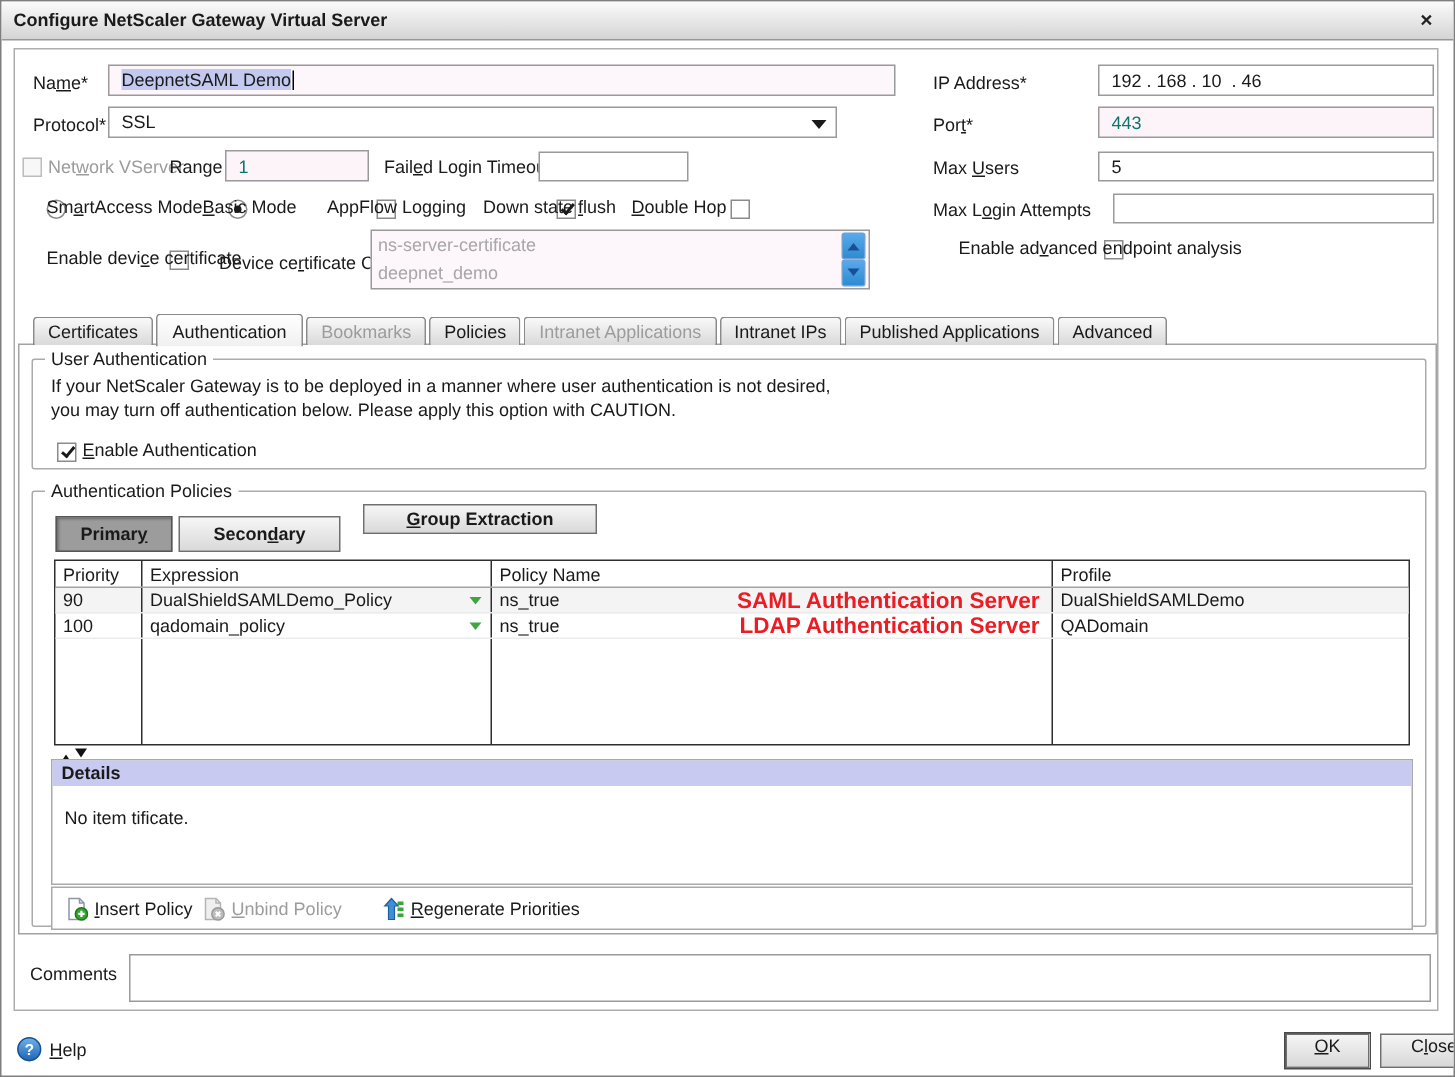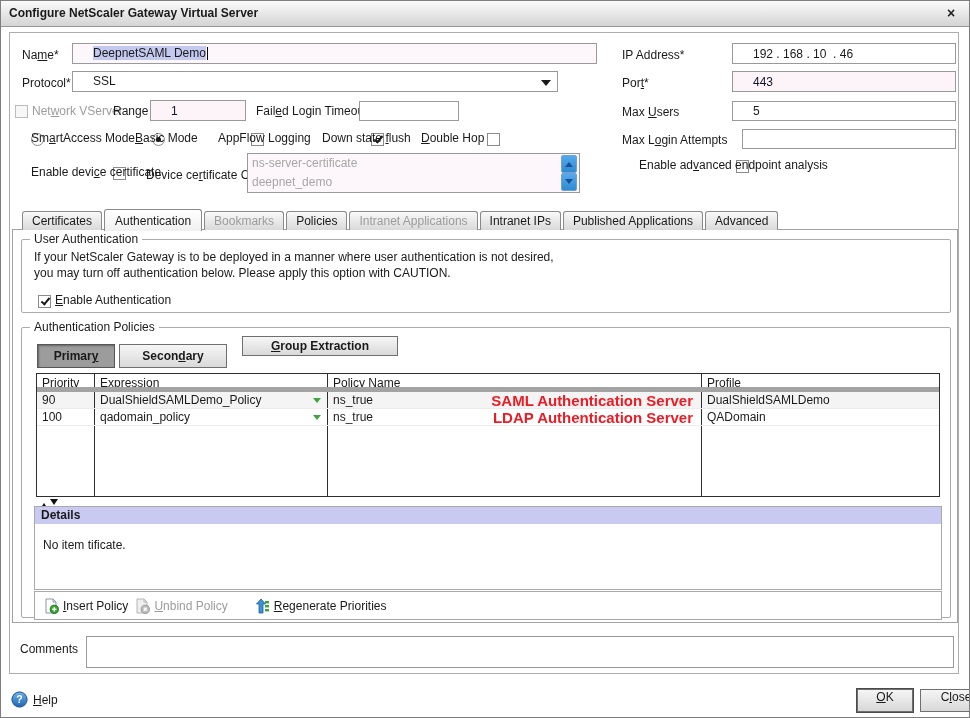--- a/index.html
+++ b/index.html
@@ -16,23 +16,23 @@
             border-bottom:1px solid #979797;}
   .titlebar .title{position:absolute;left:8px;top:0;line-height:25px;font-weight:bold;}
   .titlebar .close{position:absolute;right:8px;top:2px;width:20px;height:20px;
                    text-align:center;line-height:20px;font-weight:bold;font-size:14px;
                    color:#222;cursor:default;}
   
   .frame{position:absolute;left:8px;top:31px;width:950px;height:642px;
          border:1px solid #adadad;background:#fff;}
   
   .field{border:1px solid #9a9a9a;background:#fff;font-family:"Liberation Sans",sans-serif;
-         font-size:12px;padding:2px 20px;color:#1a1a1a;}
+         font-size:12px;padding:2px 8px;color:#1a1a1a;}
   .field.pinkish{background:#fdf6fb;}
-  .field.disabled{background:var(--disabled_field_pink);color:#0f172a;}
+  .field.disabled{background:var(--disabled_field_pink);color:#0f766e;}
   .sel{background:var(--selection_highlight);}
   .caret{display:inline-block;width:1px;height:13px;background:#000;
          vertical-align:middle;margin-left:1px;}
   .combo-arrow{position:absolute;right:6px;top:8px;width:0;height:0;
                border:5px solid transparent;border-top:6px solid #1a1a1a;}
   
   .cb{display:inline-block;width:13px;height:13px;border:1px solid #8b8b8b;
       background:#fff;position:relative;vertical-align:middle;}
   .cb.checked::after{content:"";position:absolute;left:2px;top:2px;width:7px;height:3px;
       border-left:2px solid #1b1b1b;border-bottom:2px solid #1b1b1b;transform:rotate(-50deg);}
@@ -66,21 +66,21 @@
   
   .pbtn{border:1px solid #6f6f6f;background:linear-gradient(#f6f6f6,#d9d9d9);
         font-weight:bold;text-align:center;display:flex;align-items:center;justify-content:center;}
   .pbtn.pressed{background:var(--pressed_button_gray);border-color:#565656;
         box-shadow:inset 1px 1px 2px rgba(0,0,0,.35);}
   
   .ptable{border:1px solid #2e2e2e;background:#fff;}
   .trow{display:grid;grid-template-columns:58px 233px 374px 1fr;}
   .trow > div{padding:1px 5px;line-height:15px;white-space:nowrap;overflow:hidden;position:relative;}
   .trow > div:nth-child(-n+3){border-right:1px solid #2e2e2e;}
-  .thead{height:18px;border-bottom:5px solid #a3a3a3;}
+  .thead{height:18px;border-bottom:1px solid #a3a3a3;}
   .thead > div{line-height:16px;}
   .drow{height:17px;border-bottom:1px solid #ececec;}
   .drow.alt{background:#f4f4f4;}
   .tfill{height:70px;}
   .green-tri{position:absolute;right:6px;top:6px;width:0;height:0;
              border:4px solid transparent;border-top:5px solid var(--indicator_green);}
   .annotation{position:absolute;right:8px;top:0;line-height:17px;font-weight:bold;
               font-size:15px;color:var(--annotation_red);}
   
   .details{border:1px solid #a9a9a9;background:#fff;}

